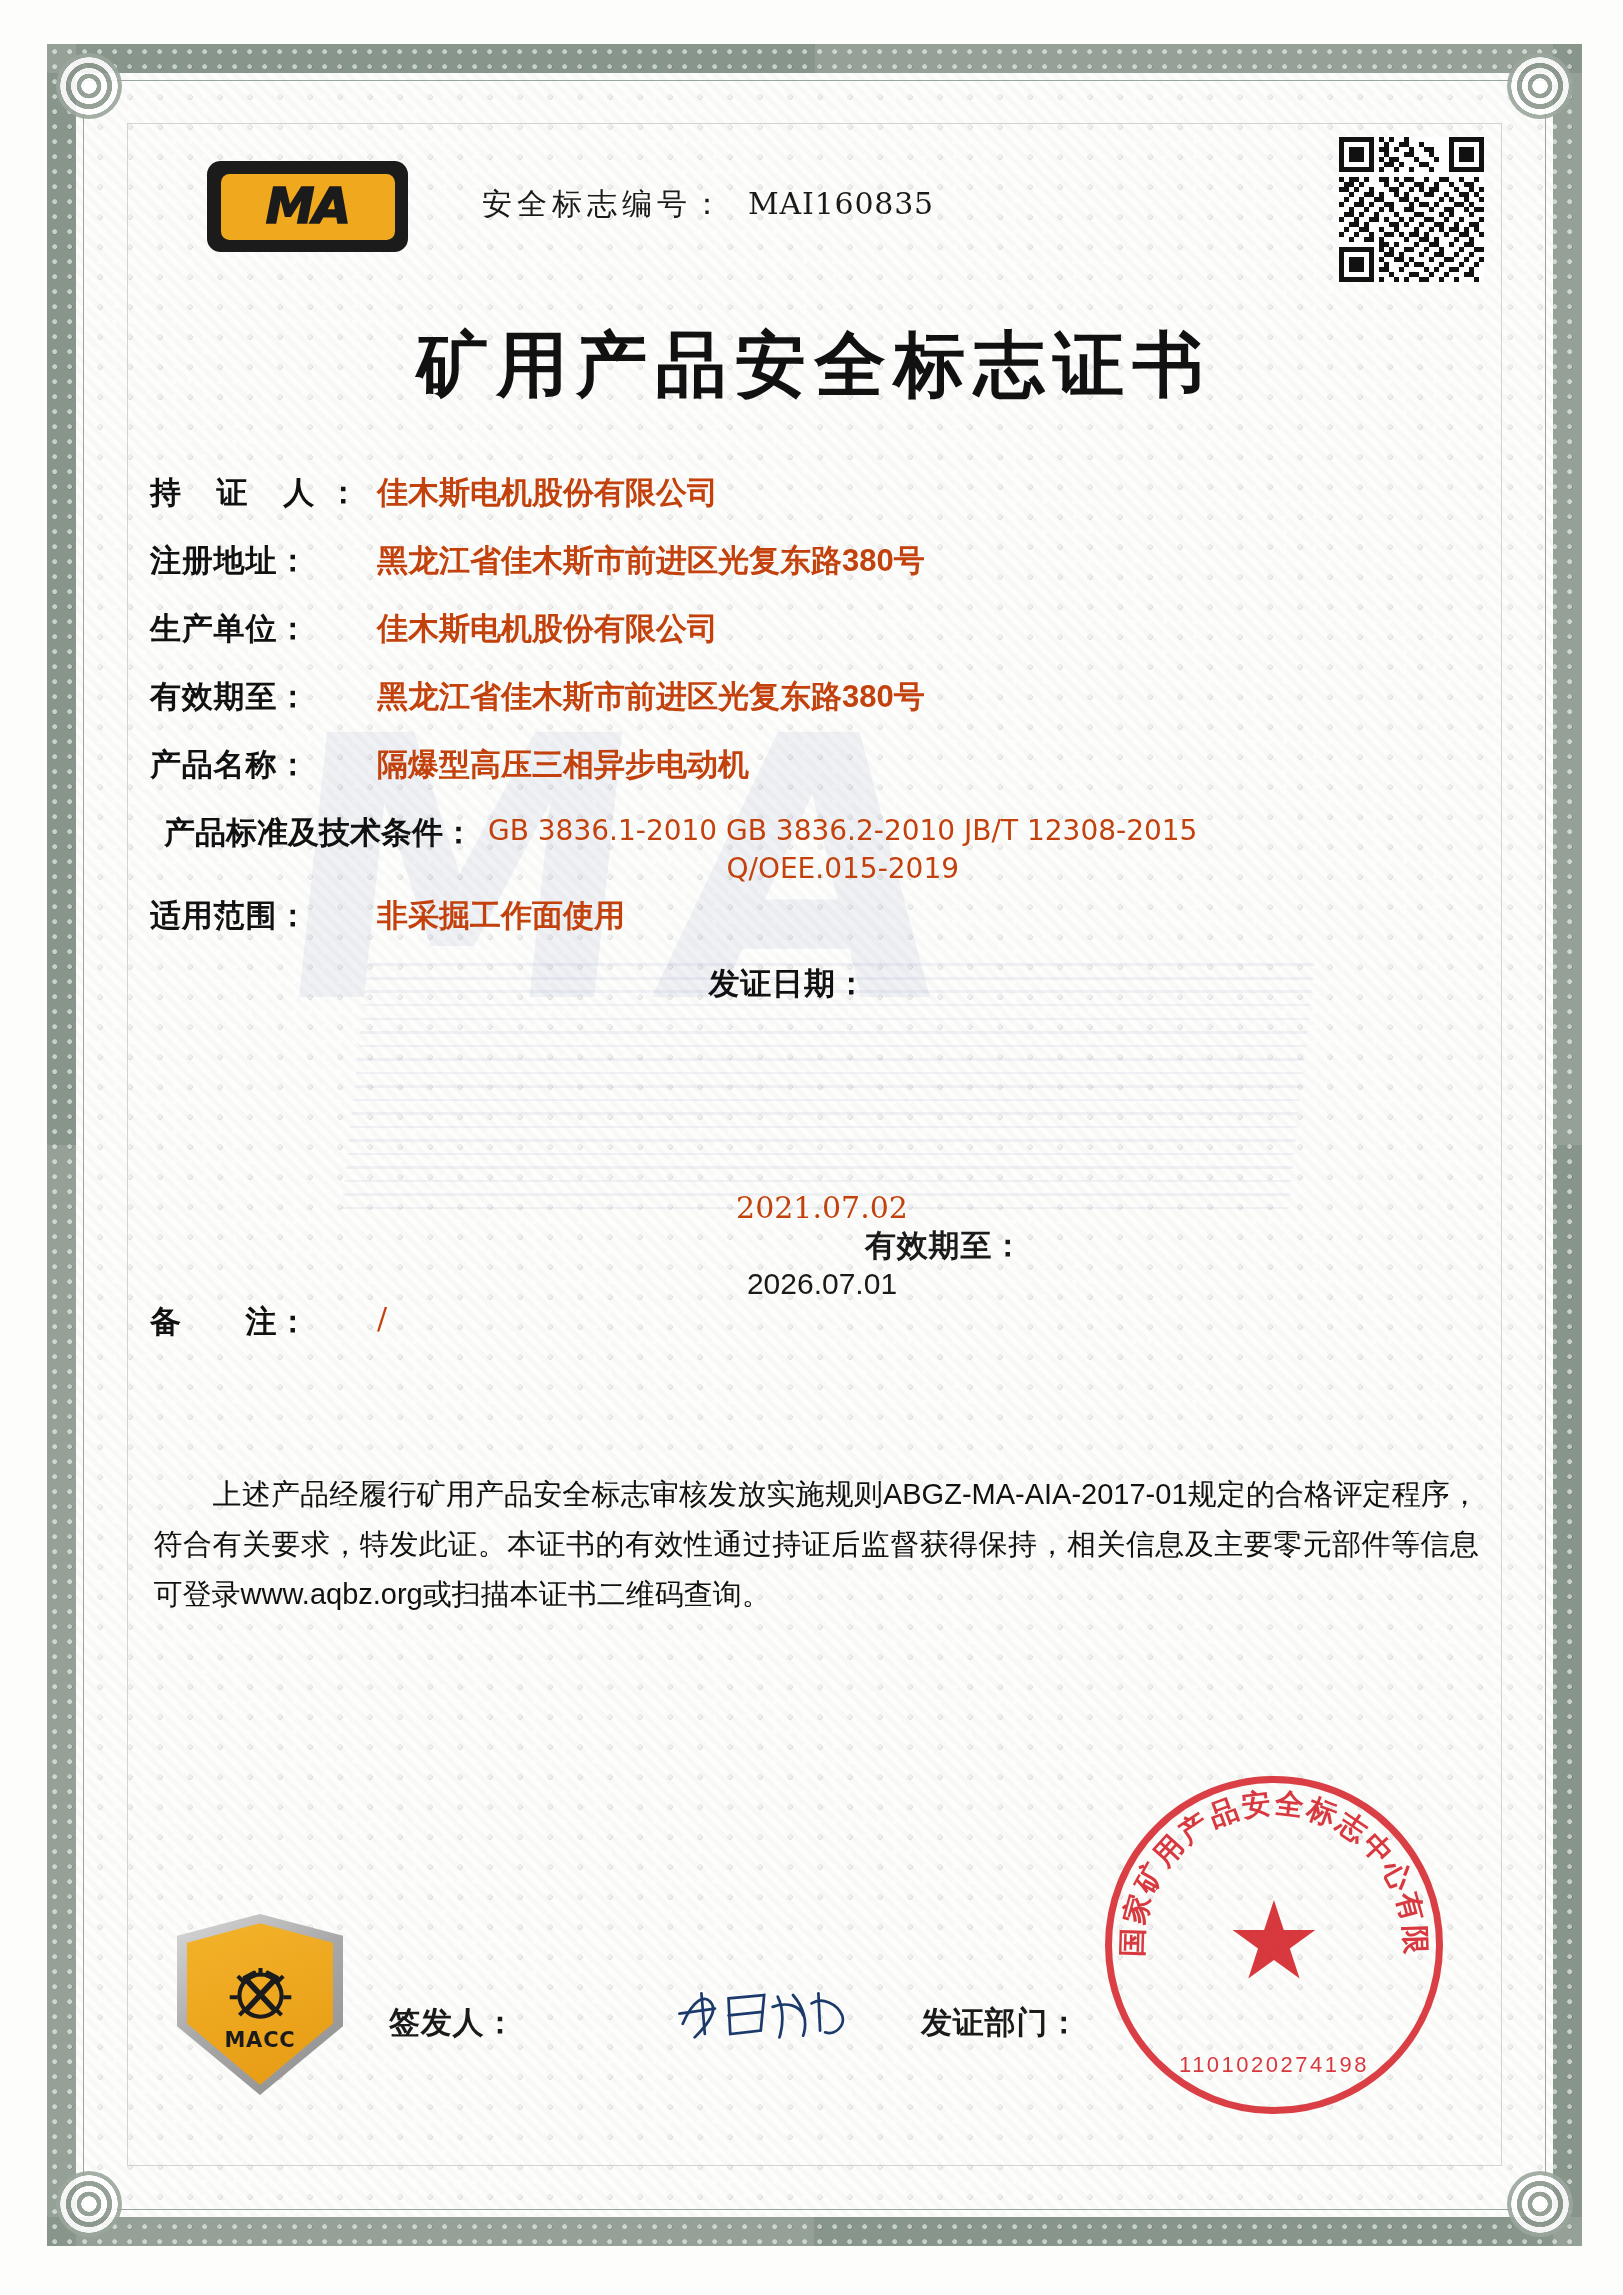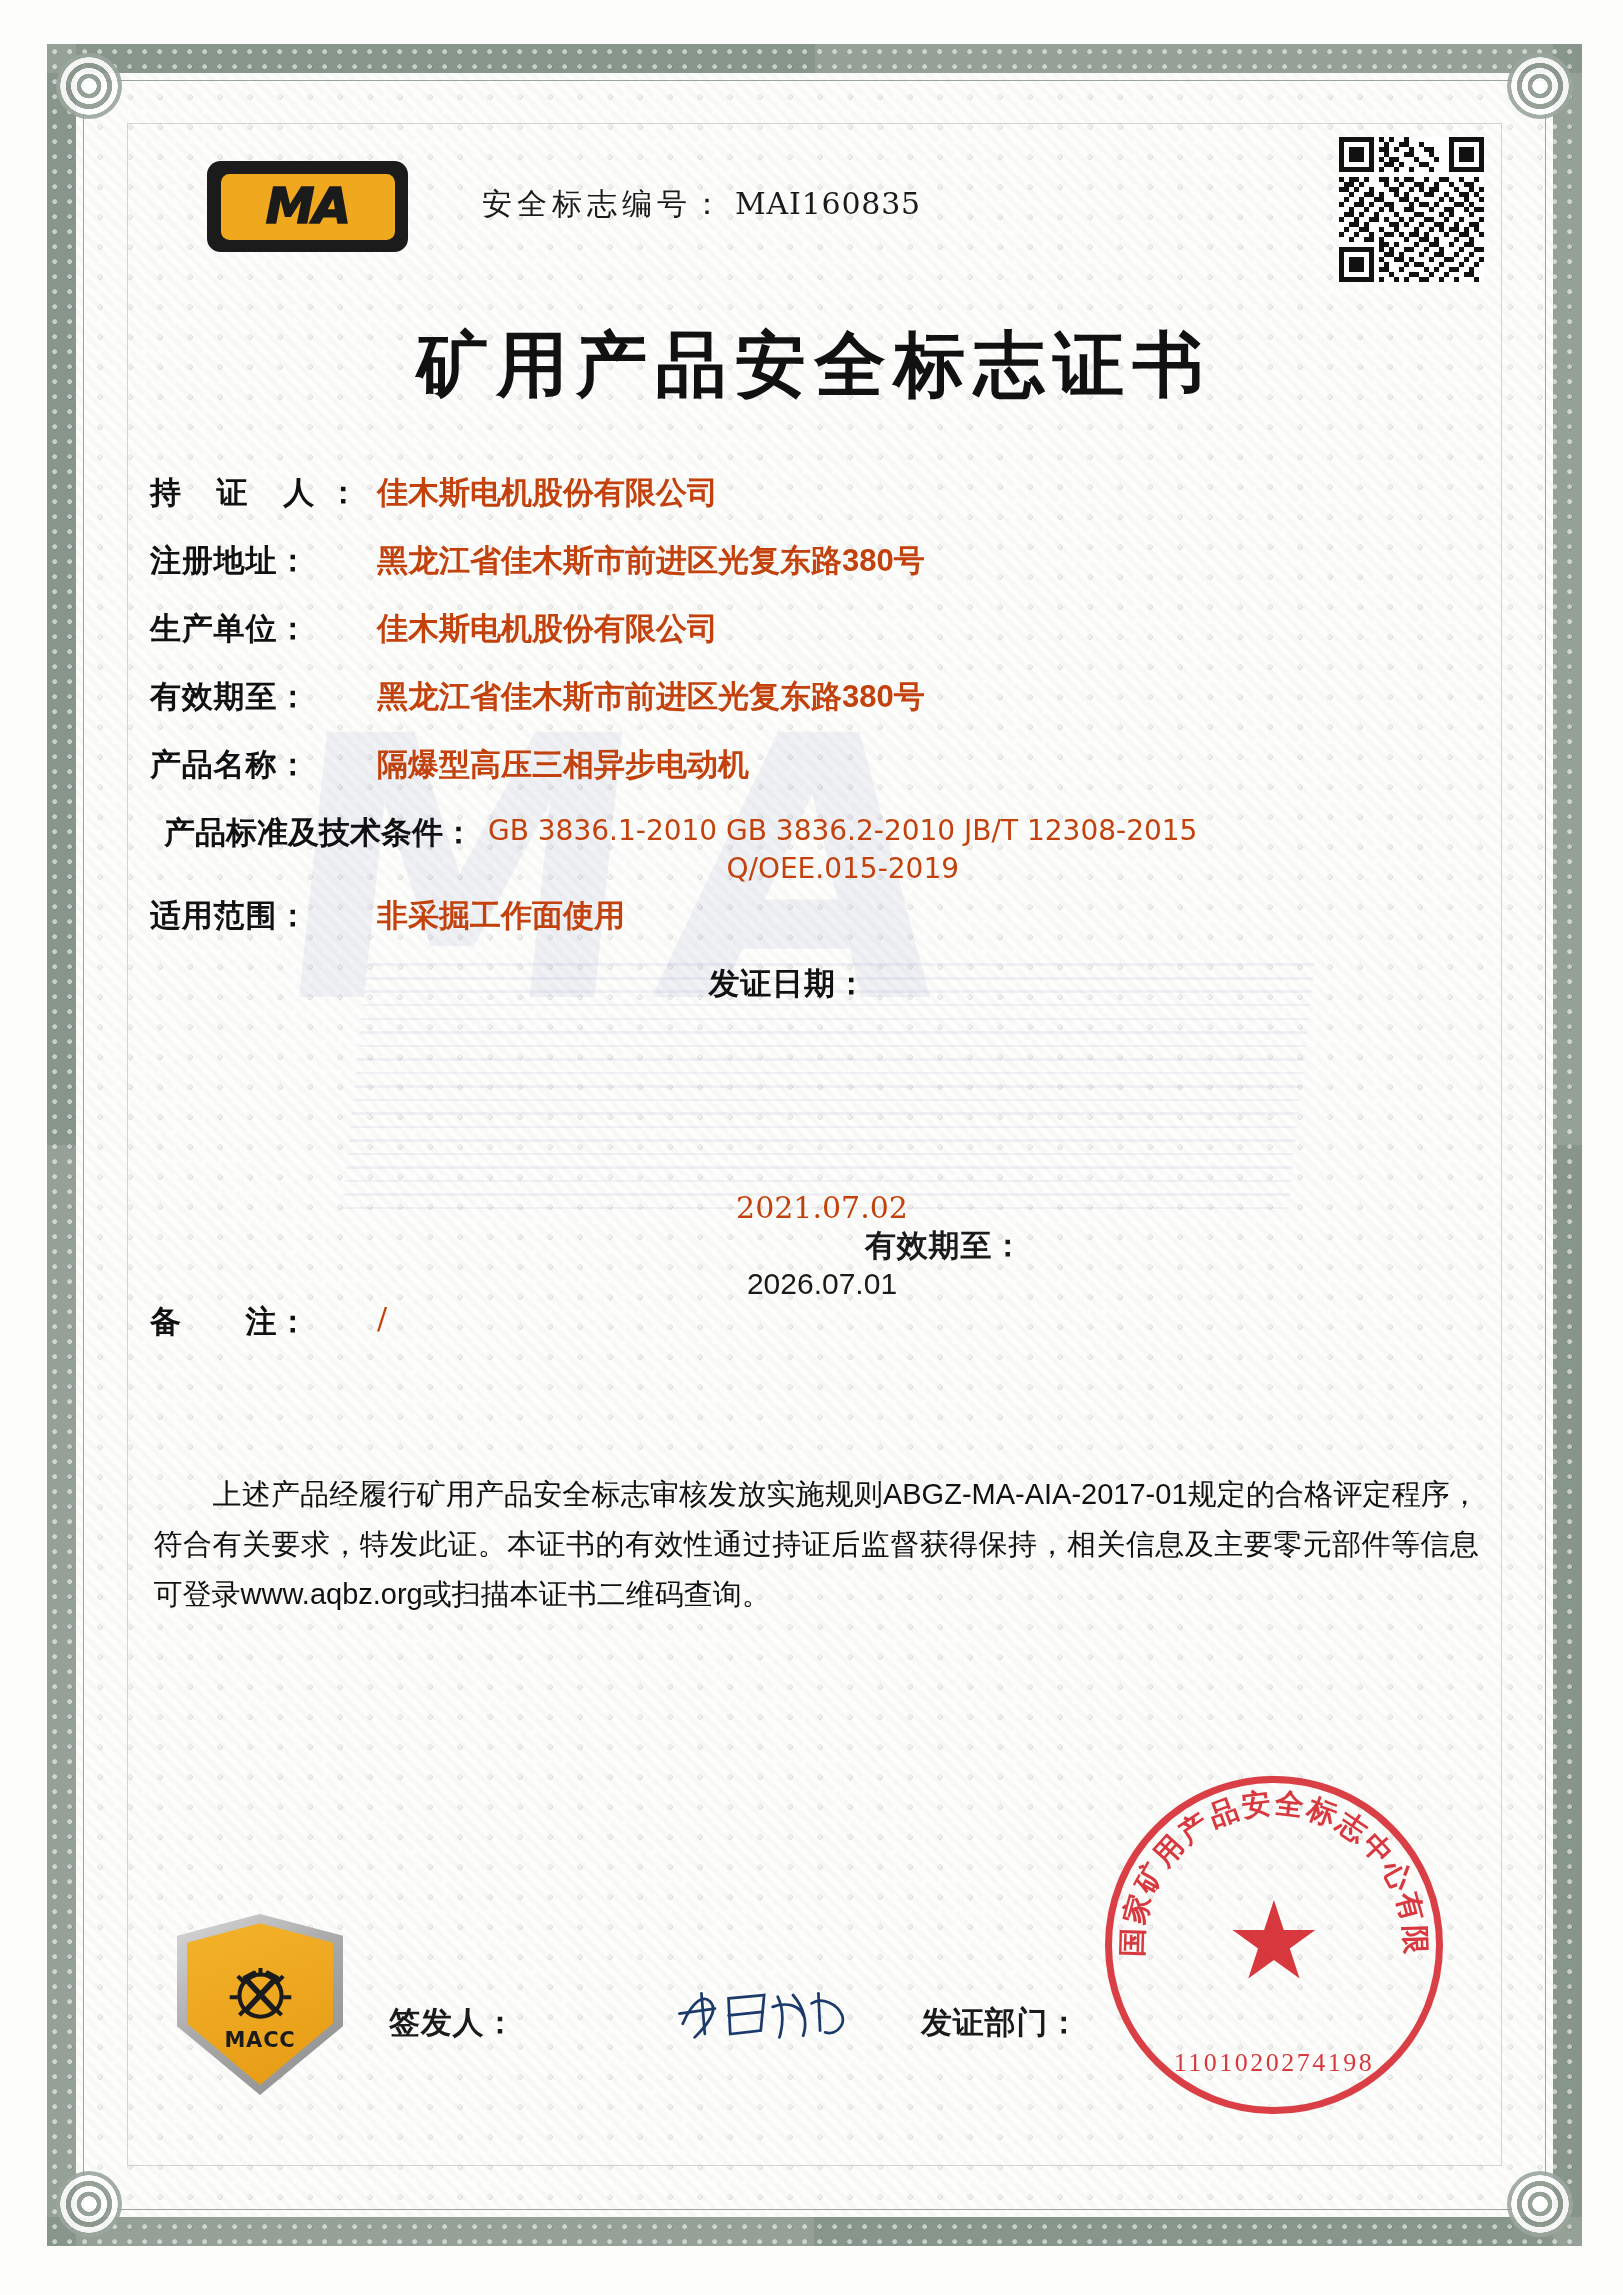--- a/index.html
+++ b/index.html
@@ -132,21 +132,21 @@
   .cert-no{
     position:absolute;left:347px;top:52px;
     font-size:30px;
     letter-spacing:0.8px;
     white-space:nowrap;
     font-family:"DejaVu Sans","Liberation Sans",sans-serif;
   }
   .cert-no .label{letter-spacing:5px;}
   .cert-no .value{
     font-family:"DejaVu Serif","Liberation Serif",serif;
-    margin-left:8px;
+    margin-left:21px;
   }
   .qr{
     position:absolute;right:10px;top:5px;
     width:145px;height:145px;
     background:#fff;
   }
 
   
   .cert-title{
     text-align:center;
@@ -273,22 +273,22 @@
   .seal-ring{
     position:absolute;inset:0;border:7.6px solid #d4242b;border-radius:50%;
     opacity:.88;
   }
   .seal-star{
     position:absolute;left:50%;top:50%;transform:translate(-50%,-54%);
     font-size:108px;color:#d4242b;line-height:1;opacity:.9;
   }
   .seal-num{
     position:absolute;left:50%;bottom:36px;transform:translateX(-50%);
-    color:#d4242b;font-size:26px;letter-spacing:2.5px;opacity:.9;
-    font-family:Liberation Serif, serif;white-space:nowrap;
+    color:#d4242b;font-size:22px;letter-spacing:2.5px;opacity:.9;
+    font-family:Liberation Sans, sans-serif;white-space:nowrap;
   }
   .seal-text{
     position:absolute;inset:0;
   }
 </style>
 </head>
 <body>
 
 <div class="paper">
 

